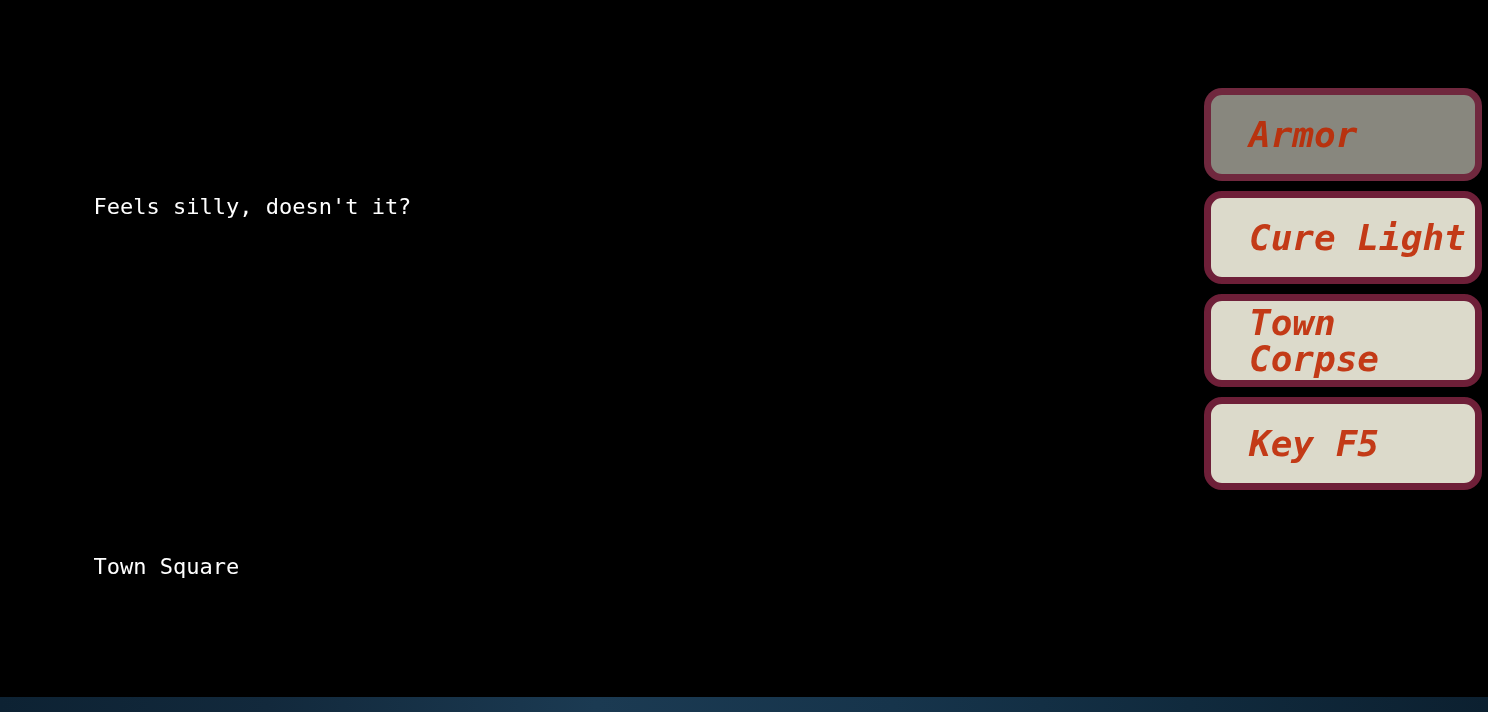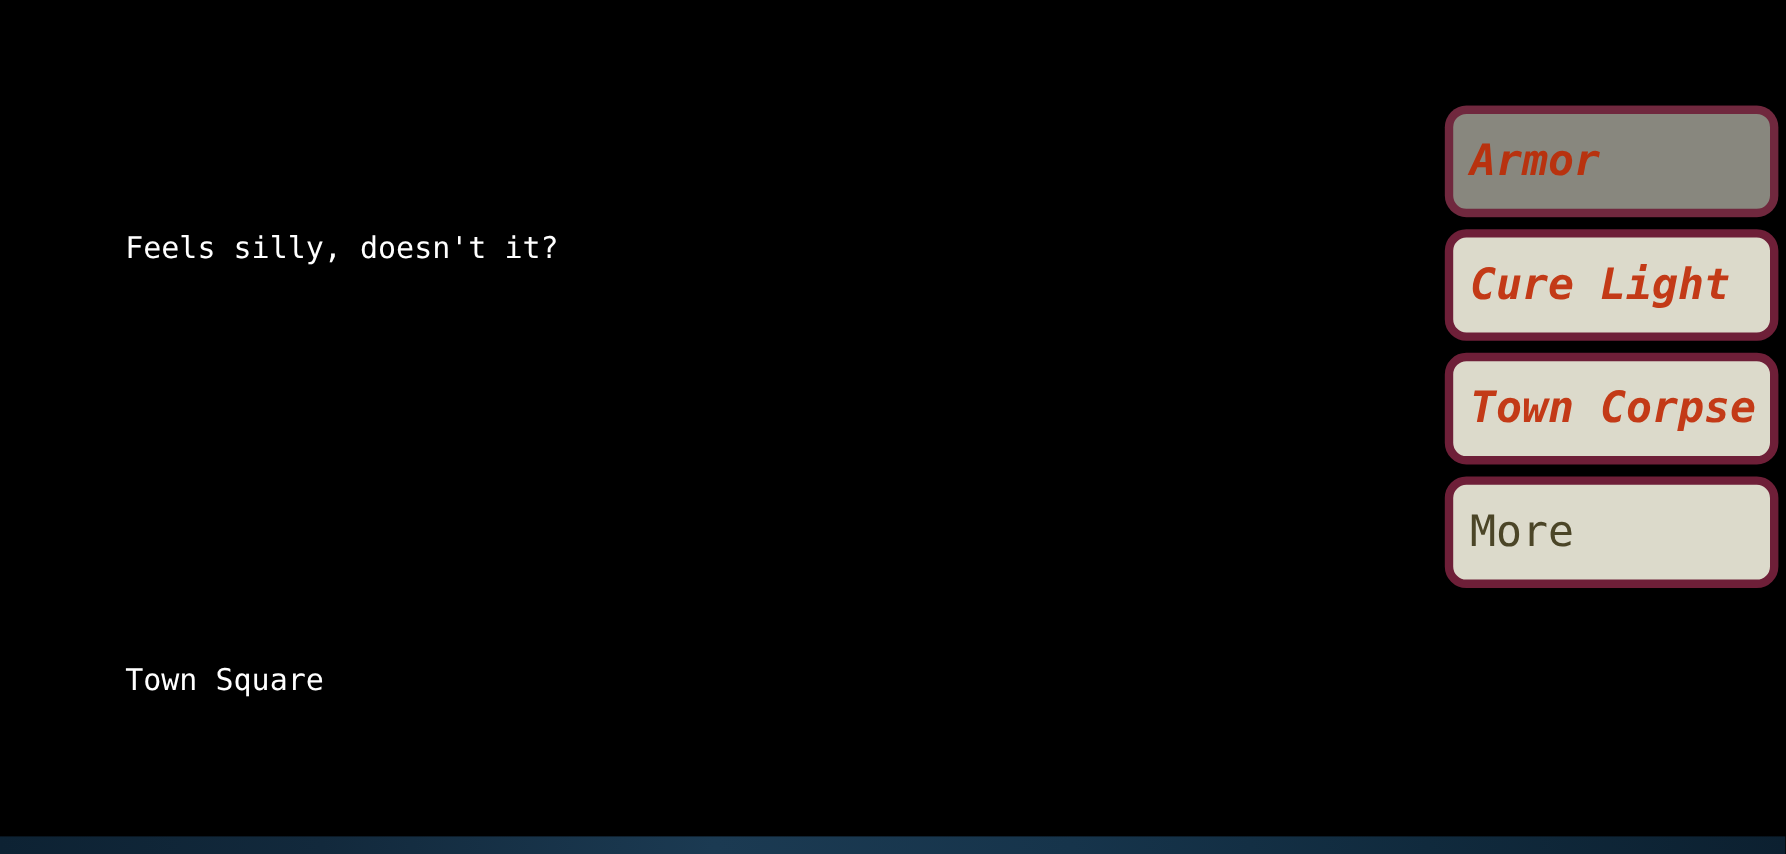--- a/index.html
+++ b/index.html
@@ -20,21 +20,21 @@
   }
 
   
   #terminal {
     position: absolute;
     left: 0;
     top: 0;
     width: 1488px;
     height: 697px;
     padding: 4px 0 0 14px;
-    font-size: 25px;
+    font-size: 22px;
     line-height: 45px;
     color: #ffffff;
     white-space: pre;
     z-index: 1;
   }
 
   .tline {
     height: 45px;
     white-space: pre;
     letter-spacing: 0px;
@@ -83,20 +83,21 @@
   
   .gbtn.plain {
     font-style: normal;
     font-weight: normal;
     color: #4b4527;
   }
 
   .gbtn-label {
     line-height: 1;
     display: block;
+    margin-left: 24px;
   }
 
   
   #system-bar {
     position: absolute;
     left: 0;
     bottom: 0;
     width: 1488px;
     height: 15px;
     background: linear-gradient(to right,
@@ -160,22 +161,22 @@
 
     <div class="gbtn">
       <span class="gbtn-label">Cure Light</span>
     </div>
 
 
     <div class="gbtn">
       <span class="gbtn-label">Town Corpse</span>
     </div>
 
+    <div class="gbtn">
+      <span class="gbtn-label">Key F5</span>
+    </div>
 
-    <div class="gbtn plain">
-      <span class="gbtn-label">More</span>
-    </div>
 
   </div>
 
   <div id="system-bar"></div>
 
 </div>
 
 </body></html>

